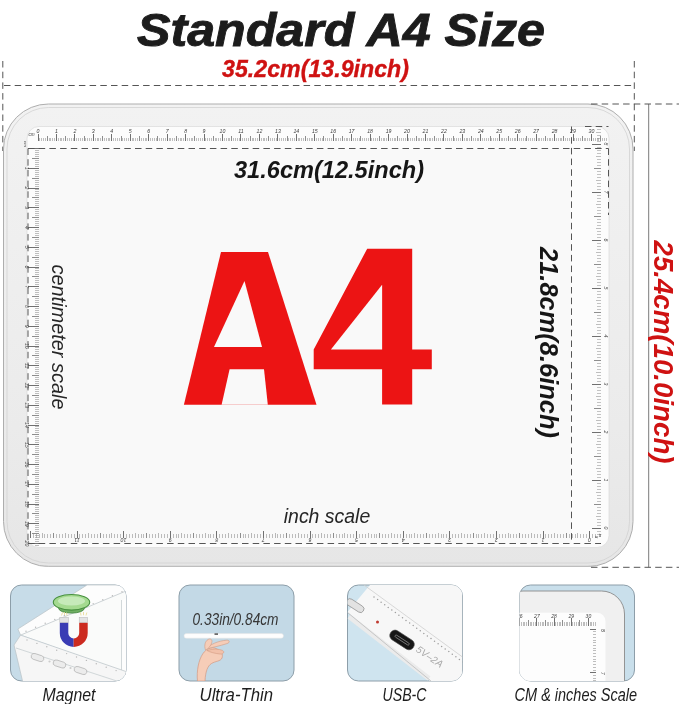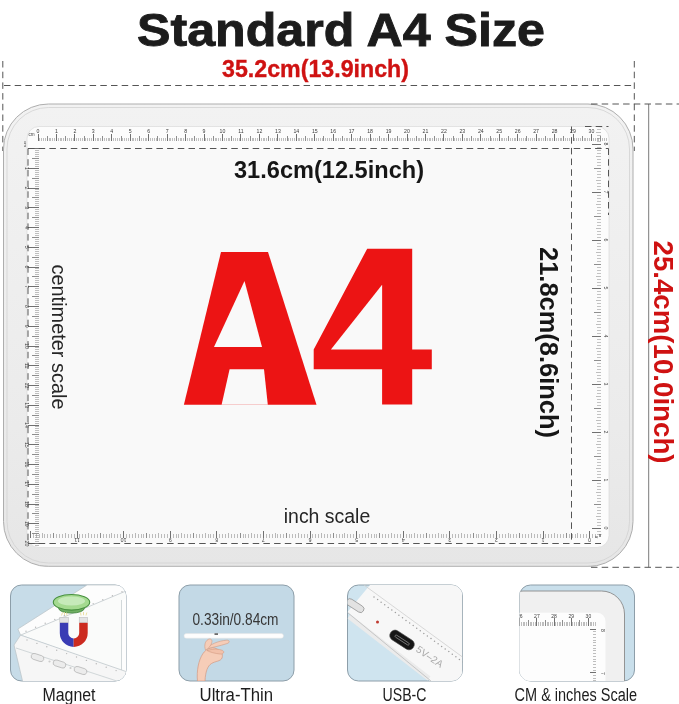--- a/index.html
+++ b/index.html
@@ -1,17 +1,17 @@
 <!DOCTYPE html>
 <html><head>
 <meta charset="utf-8">
 <style>
 html,body{margin:0;padding:0;background:#ffffff;}
 #wrap{position:relative;width:679px;height:704px;overflow:hidden;background:#ffffff;
-font-family:"Liberation Sans",sans-serif;}
+font-family:"Liberation Sans",sans-serif;font-style:italic;}
 svg text{font-family:"Liberation Sans",sans-serif;}
 </style>
 </head>
 <body>
 <div id="wrap">
 <svg width="679" height="704" viewBox="0 0 679 704" xmlns="http://www.w3.org/2000/svg">
 <defs>
 <linearGradient id="padg" x1="0" y1="0" x2="0" y2="1">
 <stop offset="0" stop-color="#f2f2f2"></stop>
           <stop offset="0.7" stop-color="#ebebeb"></stop>

